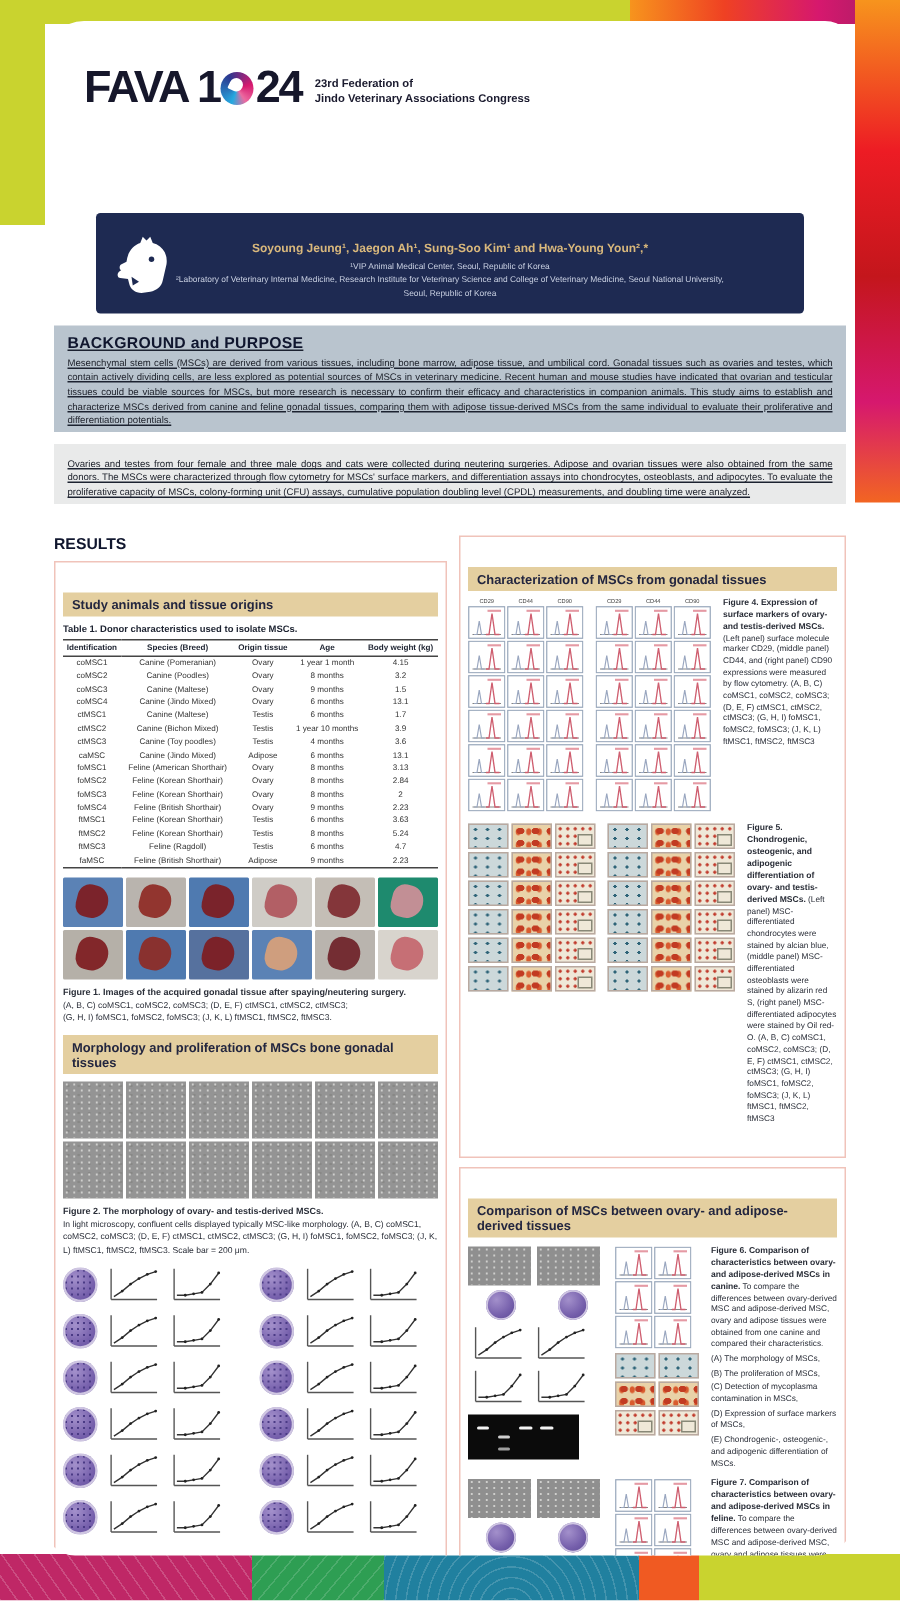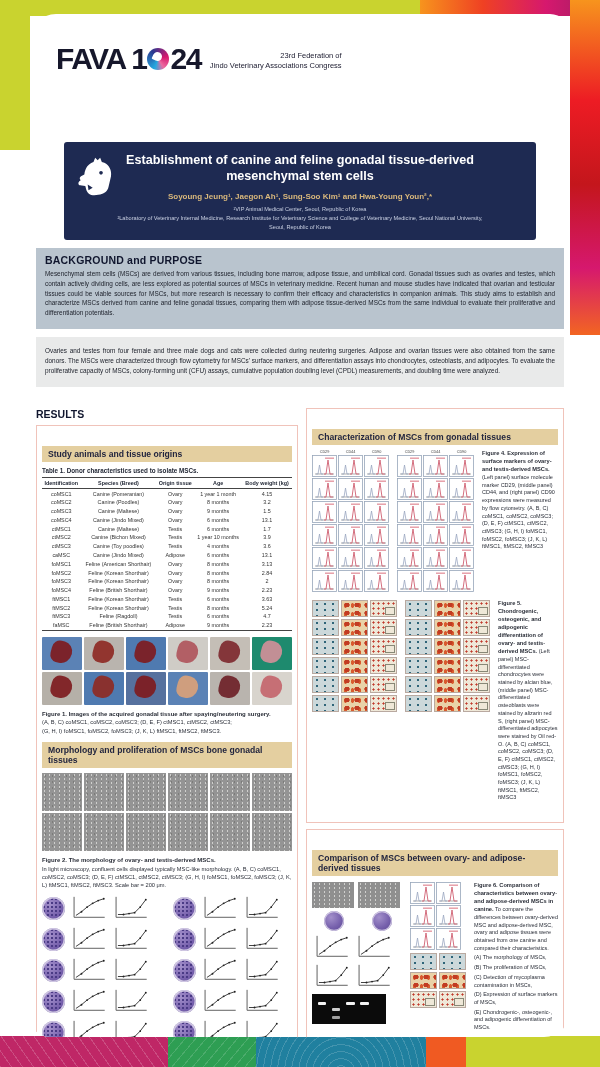--- a/index.html
+++ b/index.html
@@ -27,32 +27,32 @@
   
   .card{position:absolute;left:30px;top:14px;width:540px;height:1023px;background:#fff;
         border-radius:26px 20px 26px 20px;overflow:hidden;}
 
   
   .logo-row{display:flex;align-items:flex-start;gap:9px;margin:30px 0 0 26px;height:36px;}
   .fava-wordmark{font-size:30px;font-weight:800;letter-spacing:-1.5px;color:#16172b;line-height:1;display:flex;align-items:center;}
   .swirl{display:inline-block;width:22px;height:22px;border-radius:50%;margin:0 1px;
       background:conic-gradient(from 200deg,#26a9e0,#2b3990 35%,#d6186e 65%,#ec6aa0 85%,#26a9e0);position:relative;}
   .swirl::after{content:"";position:absolute;left:6px;top:4px;width:9px;height:9px;border-radius:50% 50% 50% 10%;background:#fff;transform:rotate(25deg);}
-  .logo-sub{font-size:7.5px;font-weight:400;color:#1a1a2e;line-height:1.3;margin-top:7px;text-align:right;}
+  .logo-sub{font-size:7.5px;font-weight:700;color:#1a1a2e;line-height:1.3;margin-top:7px;}
 
   
   .title-bar{position:relative;margin:62px auto 0;width:472px;background:#1e2a52;border-radius:3px;
              padding:11px 46px 8px;text-align:center;box-sizing:border-box;}
   .dog-badge{position:absolute;left:12px;top:14px;width:40px;height:42px;}
   .poster-title{color:#ffffff;font-weight:700;font-size:12.6px;line-height:1.25;}
   .authors{color:#d9b87c;font-size:8px;font-weight:700;margin-top:8px;}
   .affils{color:#c9d0e2;font-size:5.6px;margin-top:4px;line-height:1.6;}
 
   
-  .section{margin:8px 6px 0;padding:6px 9px 12px;box-sizing:border-box;}
+  .section{margin:8px 6px 0;padding:6px 9px 2px;box-sizing:border-box;text-decoration:underline;}
   .sec-bg{background:#b9c4ce;}
   .sec-gray{background:#e9eaea;}
   .sec-h{font-size:10.5px;font-weight:800;color:#10162e;letter-spacing:.2px;}
   .sec-body{font-size:6.4px;line-height:1.5;text-align:justify;margin-top:3px;color:#20242e;}
 
   
   .results-row{display:flex;gap:8px;margin:21px 6px 0;}
   .col-left{width:262px;flex:none;}
   .col-right{flex:1;min-width:0;}
   .results-h{font-size:10.5px;font-weight:800;color:#10162e;margin:0 0 5px 0;}
@@ -204,21 +204,20 @@
     <div class="logo-sub">
       <div>23rd Federation of</div>
       <div>Jindo Veterinary Associations Congress</div>
     </div>
   </div>
 
   <div class="title-bar">
     <svg class="dog-badge">
         <use href="#sym-dog"></use>
       </svg>
-    <div class="poster-title">Establishment of canine and feline gonadal tissue-derived mesenchymal stem cells</div>
     <div class="authors">Soyoung Jeung¹, Jaegon Ah¹, Sung-Soo Kim¹ and Hwa-Young Youn²,*</div>
     <div class="affils">
       <div>¹VIP Animal Medical Center, Seoul, Republic of Korea</div>
       <div>²Laboratory of Veterinary Internal Medicine, Research Institute for Veterinary Science and College of Veterinary Medicine, Seoul National University, Seoul, Republic of Korea</div>
     </div>
   </div>
 
   <div class="section sec-bg">
     <div class="sec-h">BACKGROUND and PURPOSE</div>
     <div class="sec-body">Mesenchymal stem cells (MSCs) are derived from various tissues, including bone marrow, adipose tissue, and umbilical cord. Gonadal tissues such as ovaries and testes, which contain actively dividing cells, are less explored as potential sources of MSCs in veterinary medicine. Recent human and mouse studies have indicated that ovarian and testicular tissues could be viable sources for MSCs, but more research is necessary to confirm their efficacy and characteristics in companion animals. This study aims to establish and characterize MSCs derived from canine and feline gonadal tissues, comparing them with adipose tissue-derived MSCs from the same individual to evaluate their proliferative and differentiation potentials.</div>

